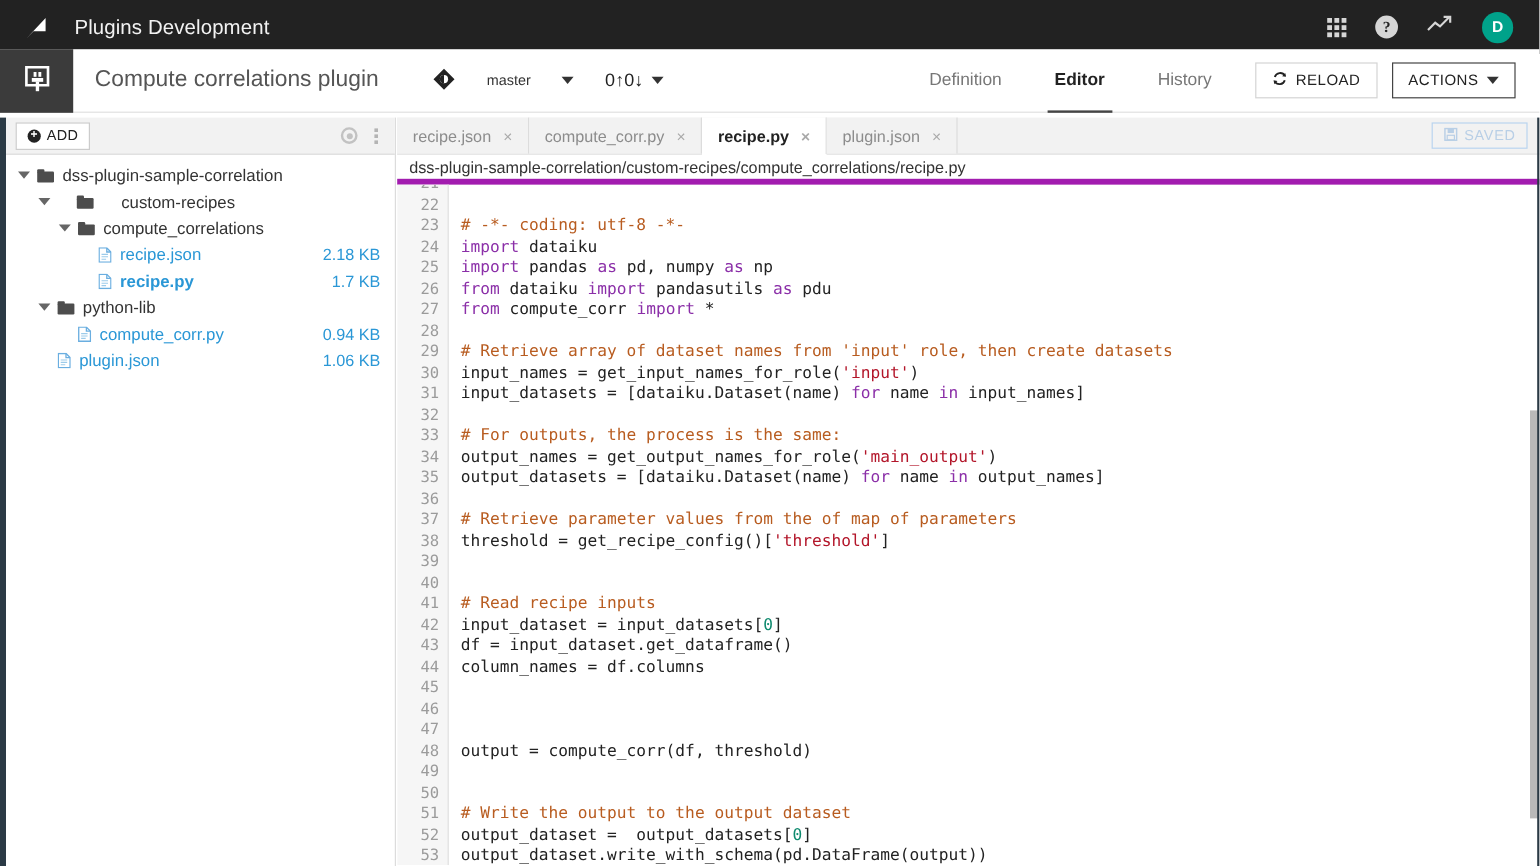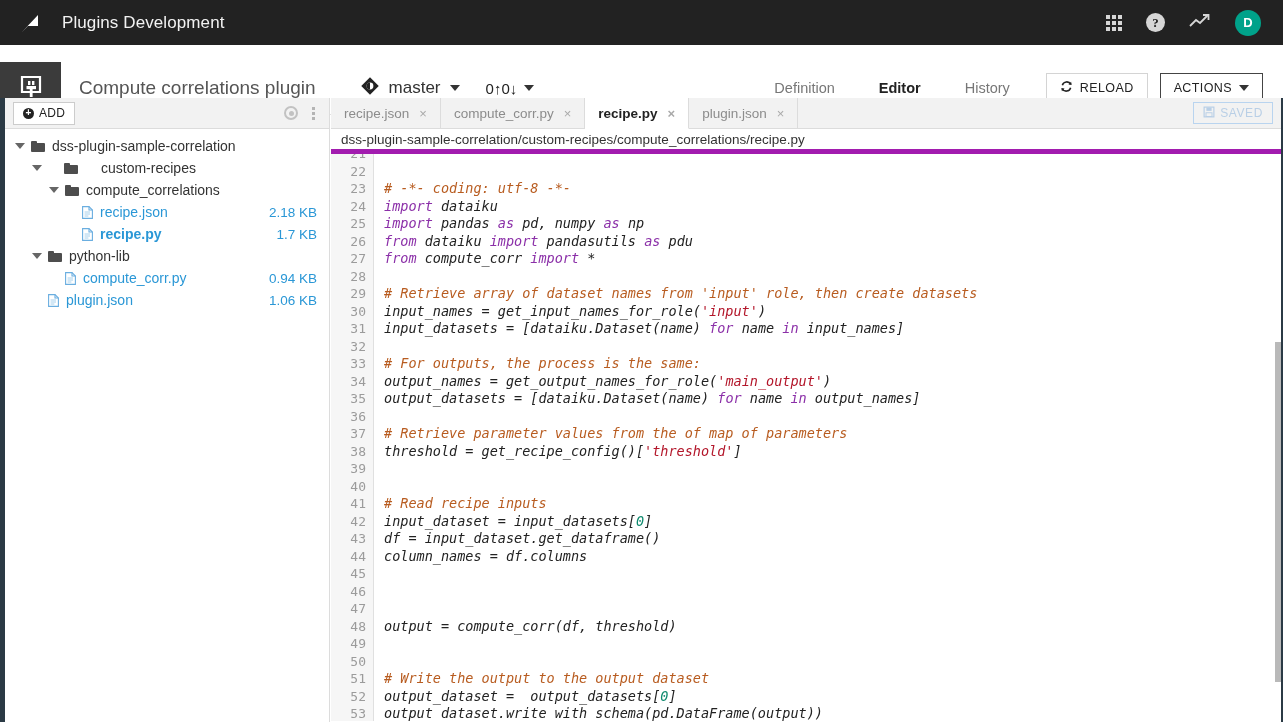--- a/index.html
+++ b/index.html
@@ -28,28 +28,28 @@
     font-size: 13px; font-weight: bold; display: flex; align-items: center; justify-content: center;
     font-family: "Liberation Serif", serif;
   }
   .avatar {
     width: 26px; height: 26px; border-radius: 50%; background: #00a28a; color: #fff;
     display: flex; align-items: center; justify-content: center; font-size: 13px; font-weight: 600;
   }
 
   
   .subhead {
-    position: absolute; left: 0; top: 62px; width: 1283px; height: 53px;
+    position: absolute; left: 0; top: 41px; width: 1283px; height: 53px;
     background: #ffffff; border-bottom: 1px solid #e0e0e0; display: flex; align-items: center;
   }
   .plugin-icon-box {
     width: 61px; height: 53px; background: #3b3b3b; display: flex; align-items: center; justify-content: center;
   }
   .plugin-title { font-size: 19px; color: #555; margin-left: 18px; font-weight: 400; }
-  .branch-area { display: flex; align-items: center; margin-left: 44px; gap: 9px; color: #333; font-size: 17px; }
+  .branch-area { display: flex; align-items: center; margin-left: 44px; gap: 26px; color: #333; font-size: 12px; }
   .caret { width: 0; height: 0; border-left: 5px solid transparent; border-right: 5px solid transparent; border-top: 6px solid #333; display: inline-block; }
   .pushpull { display: flex; align-items: center; gap: 7px; margin-left: 26px; font-size: 15px; color: #222; }
   .nav-tabs { margin-left: auto; display: flex; align-items: center; height: 53px; }
   .nav-tab {
     font-size: 14.5px; color: #777; padding: 0 22px; height: 53px; line-height: 53px; position: relative; cursor: pointer;
   }
   .nav-tab.active { color: #222; font-weight: bold; }
   .nav-tab.active::after {
     content: ""; position: absolute; left: 16px; right: 16px; bottom: 0; height: 2px; background: #444;
   }
@@ -121,21 +121,21 @@
   }
   .code-area { position: relative; height: 567px; overflow: hidden; background: #fff; display: flex; }
   .gutter {
     width: 43px; background: #f6f6f6; border-right: 1px solid #e0e0e0; flex: 0 0 auto;
     font-family: "DejaVu Sans Mono", monospace; font-size: 13px; color: #9b9b9b;
     text-align: right; padding-right: 7px; padding-top: 0;
   }
   .gutter div { height: 17.5px; line-height: 17.5px; }
   .codecol {
     flex: 1 1 auto; font-family: "DejaVu Sans Mono", monospace; font-size: 13.5px; color: #222;
-    padding-left: 10px; white-space: pre; overflow: hidden; font-style: italic;
+    padding-left: 10px; white-space: pre; overflow: hidden;
   }
   .codecol div { height: 17.5px; line-height: 17.5px; }
   .cmt { color: #b85c20; }
   .kw  { color: #8b2fa8; }
   .str { color: #b3162a; }
   .num { color: #0e8a6e; }
   .scroll-track { position: absolute; right: 0; top: 0; width: 9px; height: 567px; background: transparent; }
   .scroll-thumb { position: absolute; right: 1px; top: 188px; width: 7px; height: 340px; background: #b9b9b9; border-radius: 0; cursor: pointer; }
   .edge-right { position: absolute; right: 0; top: 98px; width: 2px; height: 624px; background: #2b3a45; }
 </style>

